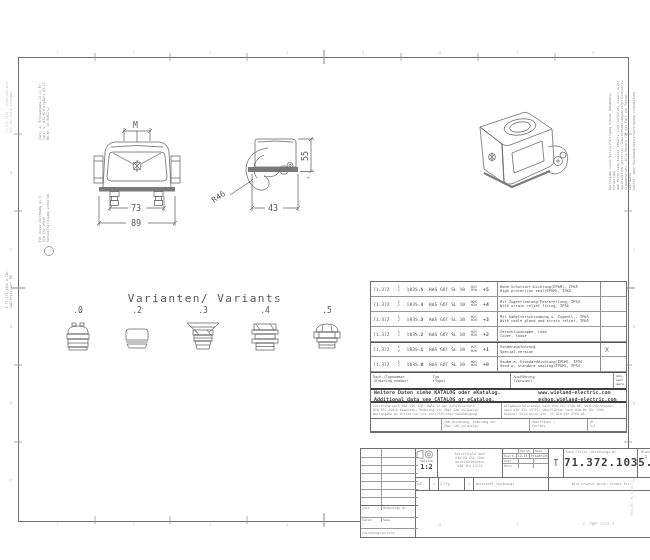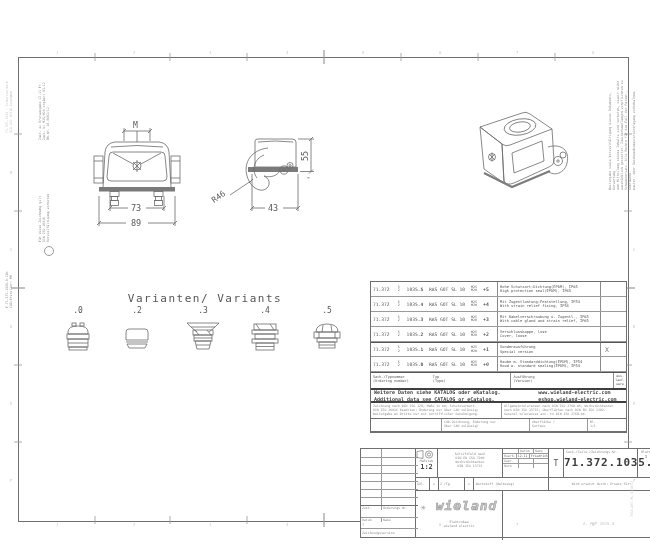--- a/index.html
+++ b/index.html
@@ -558,28 +558,20 @@
         <div class="row hline" style="height:12px;align-items:center;">
           <div class="tbcell t3 gray" style="width:14px;height:100%;display:flex;align-items:center;padding-left:1px;">Gül.</div>
           <div class="tbcell t3 gray c" style="width:9px;height:100%;display:flex;align-items:center;justify-content:center;">x</div>
           <div class="tbcell t3 gray" style="width:26px;height:100%;display:flex;align-items:center;padding-left:1px;">2 /Tg</div>
           <div class="tbcell t3 gray c" style="width:9px;height:100%;display:flex;align-items:center;justify-content:center;">x</div>
           <div class="tbcell t3 gray" style="width:75px;height:100%;display:flex;align-items:center;padding-left:2px;">Werkstoff (Halbzeug)</div>
           <div class="t3 gray c" style="width:105px;">Wird ersetzt durch:      Ersatz für:</div>
         </div>
 
         <div class="row hline" style="height:49px;">
-          <div class="tbcell c" style="width:87px;padding-top:4px;">
-            <div>
-              <span style="color:#9a9a9a;font-size:9px;">✳</span>
-              <span class="brand">wieland</span>
-            </div>
-            <div class="t3 gray" style="margin-top:6px;">Elektrobau</div>
-            <div class="t3 gray">wieland electric</div>
-          </div>
         </div>
       </div>
     </div>
   </div>
 
   <div class="abs rot t3 lgray" style="left:5px;top:133px;width:70px;">
     <div>71.372.1035 · Schutzvermerk</div>
       <div>DIN ISO 16016 beachten</div>
   </div>
 

